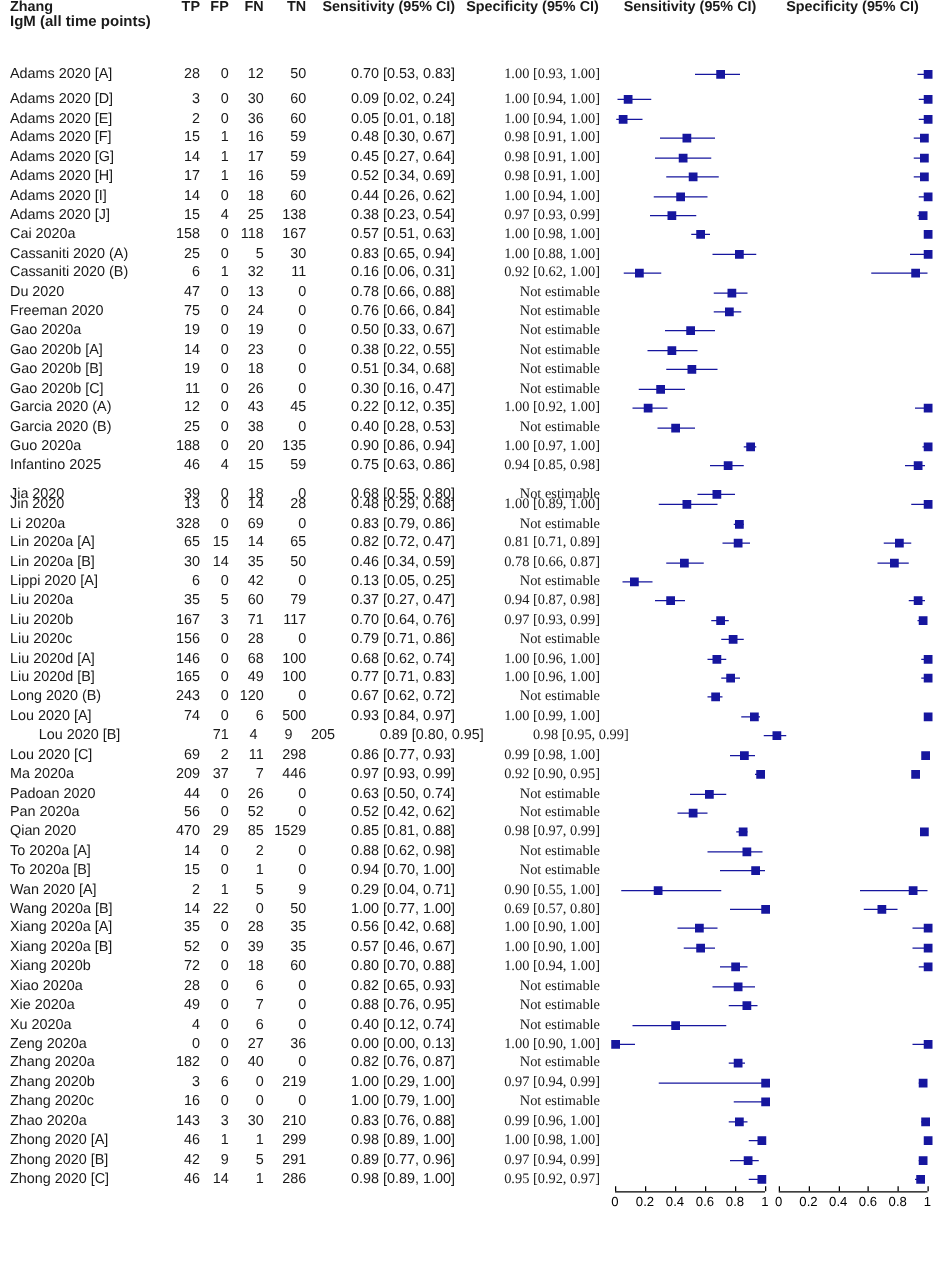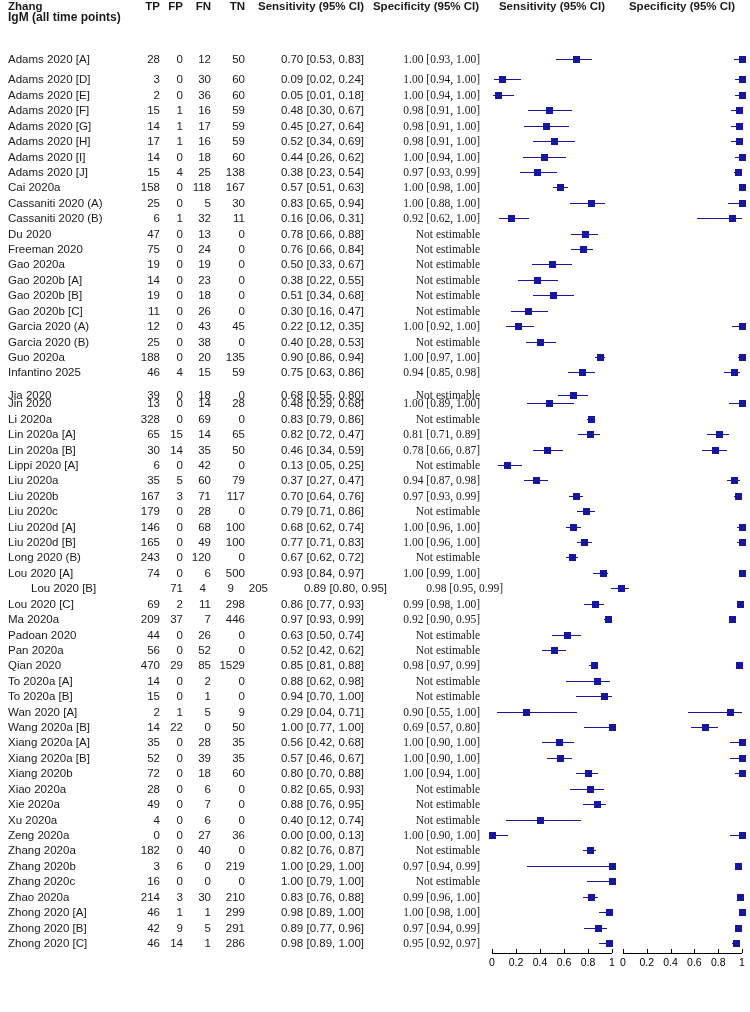--- a/index.html
+++ b/index.html
@@ -419,21 +419,21 @@
         <div class="cell c-tn">117</div>
         <div class="cell c-sens">0.70 [0.64, 0.76]</div>
         <div class="cell c-spec">0.97 [0.93, 0.99]</div>
         <div class="ciline" style="left: 568.8px; width: 14.4px; top: 7px;"></div>
         <div class="marker" style="left: 572.5px; top: 4px;"></div>
         <div class="ciline" style="left: 733.67px; width: 7.14px; top: 7px;"></div>
         <div class="marker" style="left: 734.93px; top: 4px;"></div>
       </div>
       <div class="row" style="top: 504.18px;">
         <div class="cell c-study">Liu 2020c</div>
-        <div class="cell c-tp">179</div>
+        <div class="cell c-tp">156</div>
         <div class="cell c-fp">0</div>
         <div class="cell c-fn">28</div>
         <div class="cell c-tn">0</div>
         <div class="cell c-sens">0.79 [0.71, 0.86]</div>
         <div class="cell c-spec">Not estimable</div>
         <div class="ciline" style="left: 577.2px; width: 18px; top: 7px;"></div>
         <div class="marker" style="left: 583.3px; top: 4px;"></div>
       </div>
       <div class="row" style="top: 519.6px;">
         <div class="cell c-study">Liu 2020d [A]</div>
@@ -722,21 +722,21 @@
         <div class="cell c-fp">0</div>
         <div class="cell c-fn">0</div>
         <div class="cell c-tn">0</div>
         <div class="cell c-sens">1.00 [0.79, 1.00]</div>
         <div class="cell c-spec">Not estimable</div>
         <div class="ciline" style="left: 586.8px; width: 25.2px; top: 7px;"></div>
         <div class="marker" style="left: 608.5px; top: 4px;"></div>
       </div>
       <div class="row" style="top: 889.68px;">
         <div class="cell c-study">Zhao 2020a</div>
-        <div class="cell c-tp">214</div>
+        <div class="cell c-tp">143</div>
         <div class="cell c-fp">3</div>
         <div class="cell c-fn">30</div>
         <div class="cell c-tn">210</div>
         <div class="cell c-sens">0.83 [0.76, 0.88]</div>
         <div class="cell c-spec">0.99 [0.96, 1.00]</div>
         <div class="ciline" style="left: 583.2px; width: 14.4px; top: 7px;"></div>
         <div class="marker" style="left: 588.1px; top: 4px;"></div>
         <div class="ciline" style="left: 737.24px; width: 4.76px; top: 7px;"></div>
         <div class="marker" style="left: 737.31px; top: 4px;"></div>
       </div>

